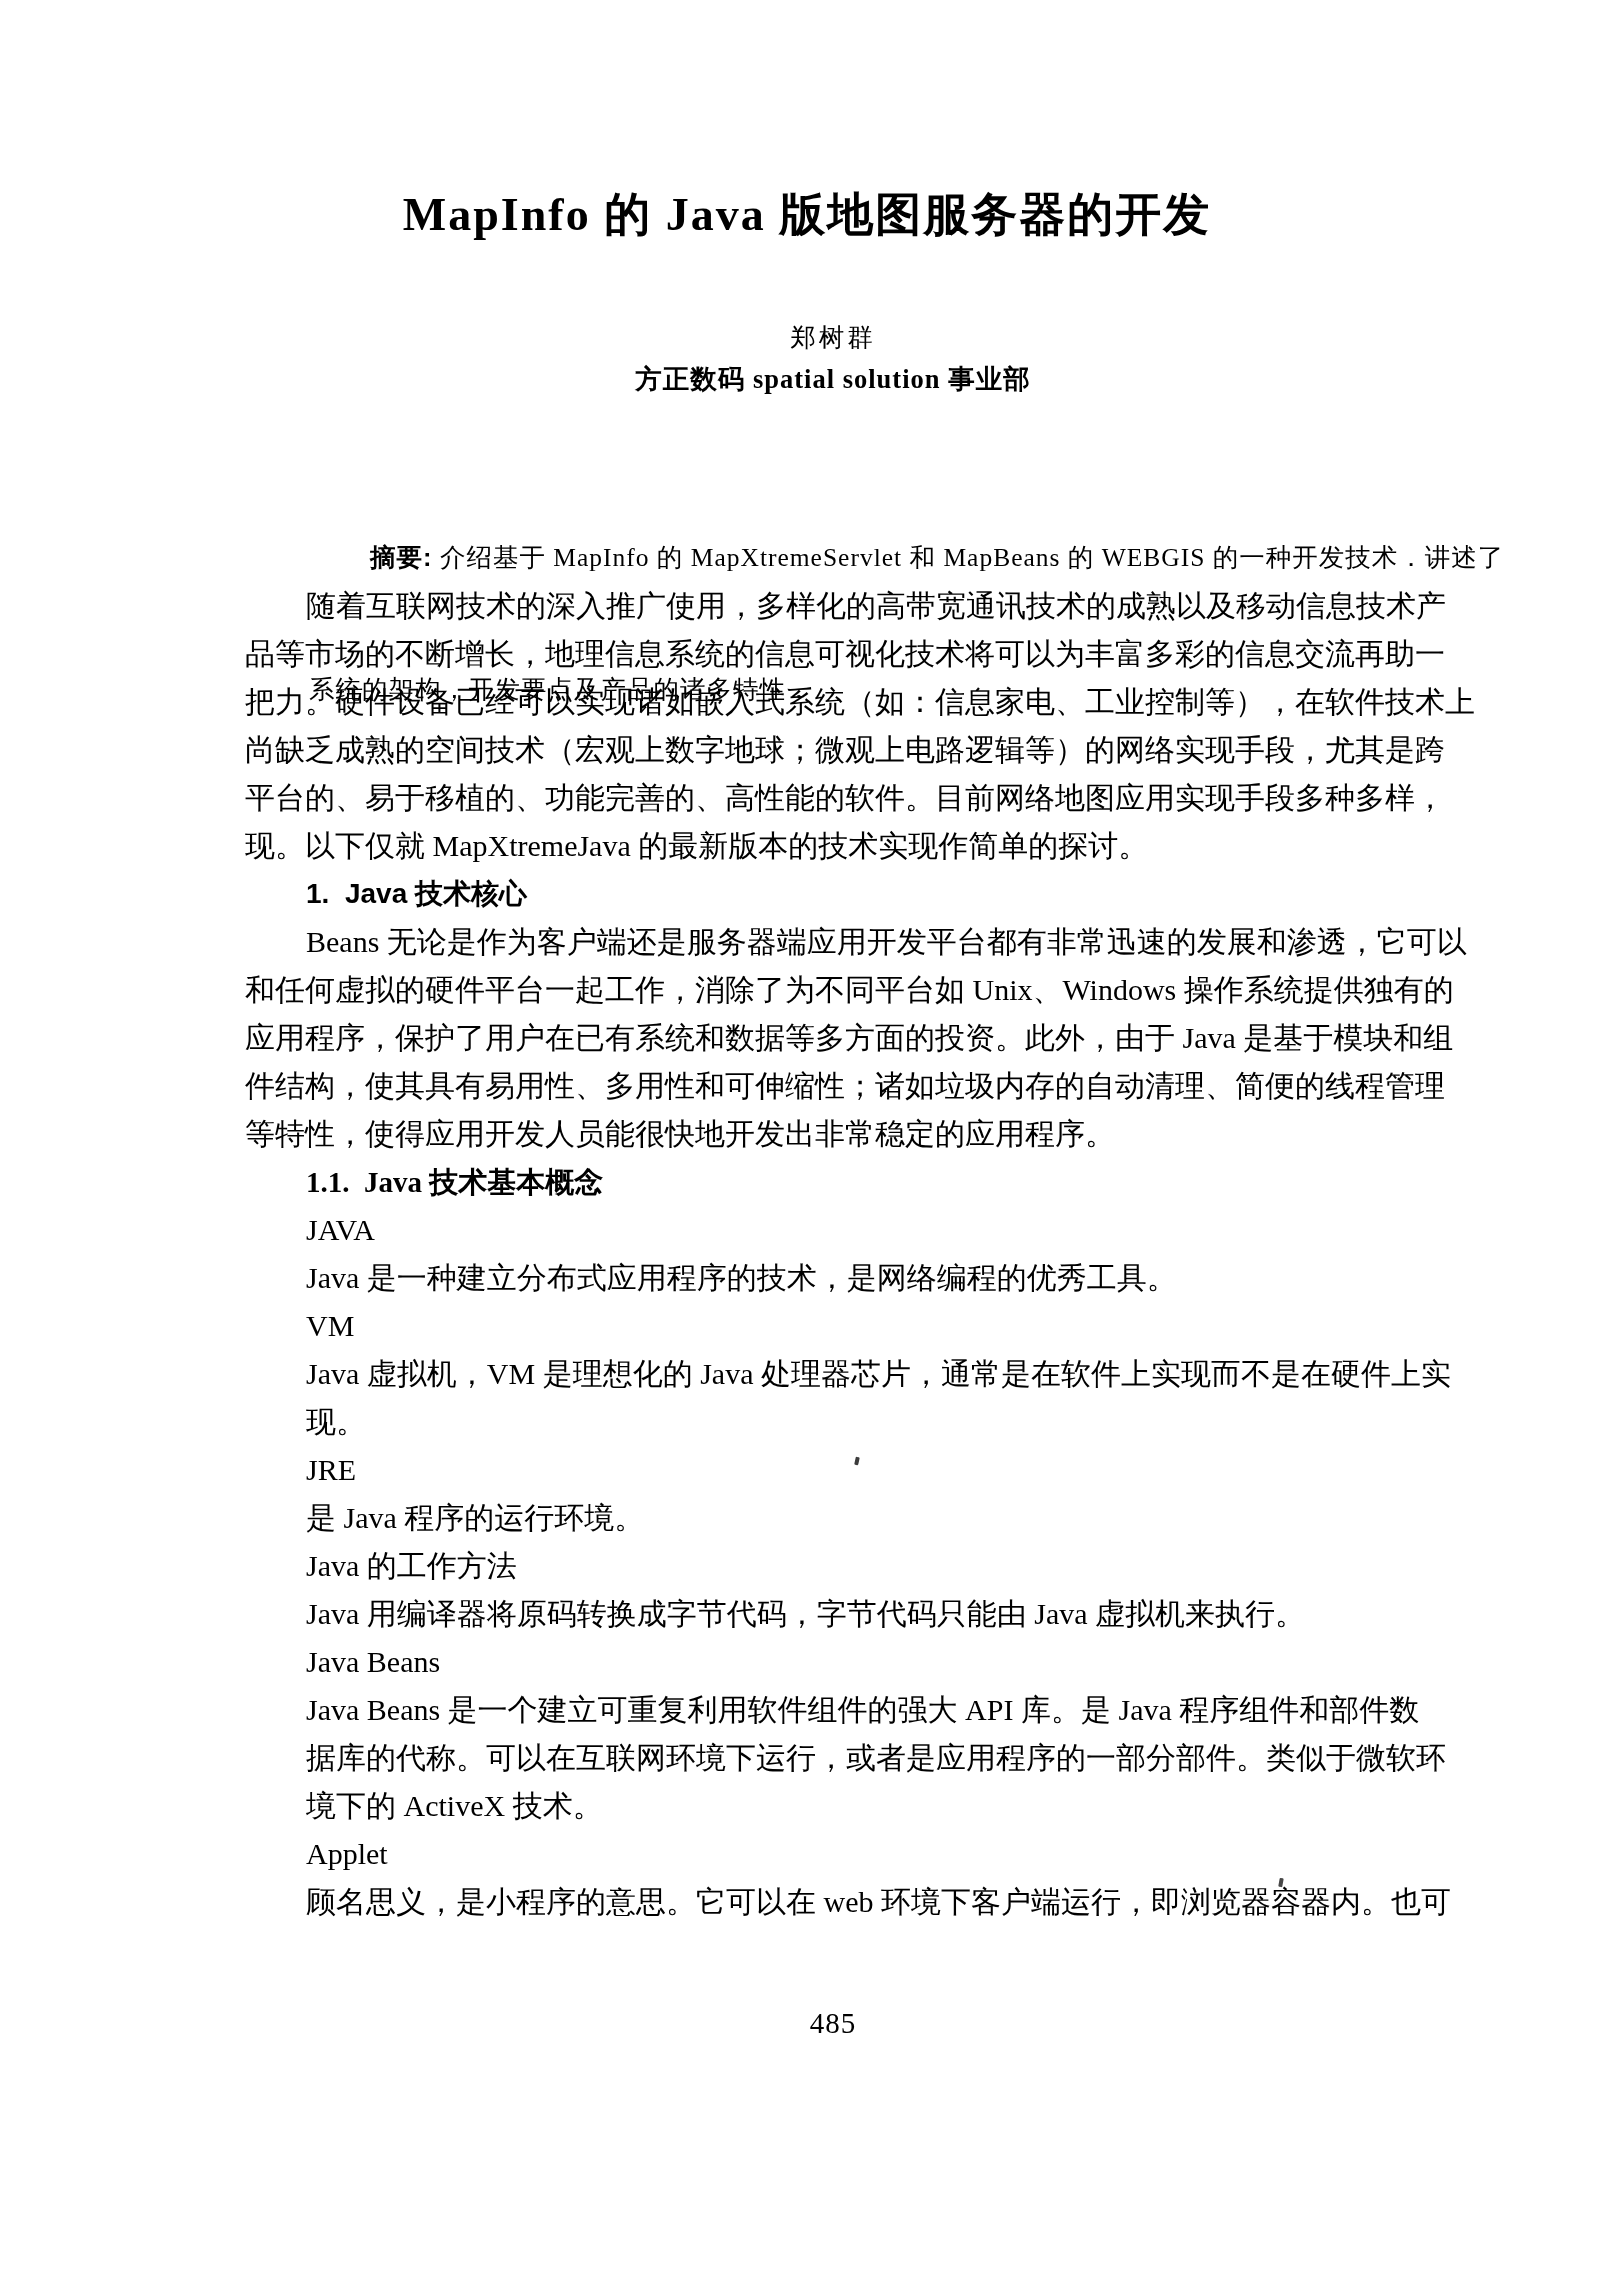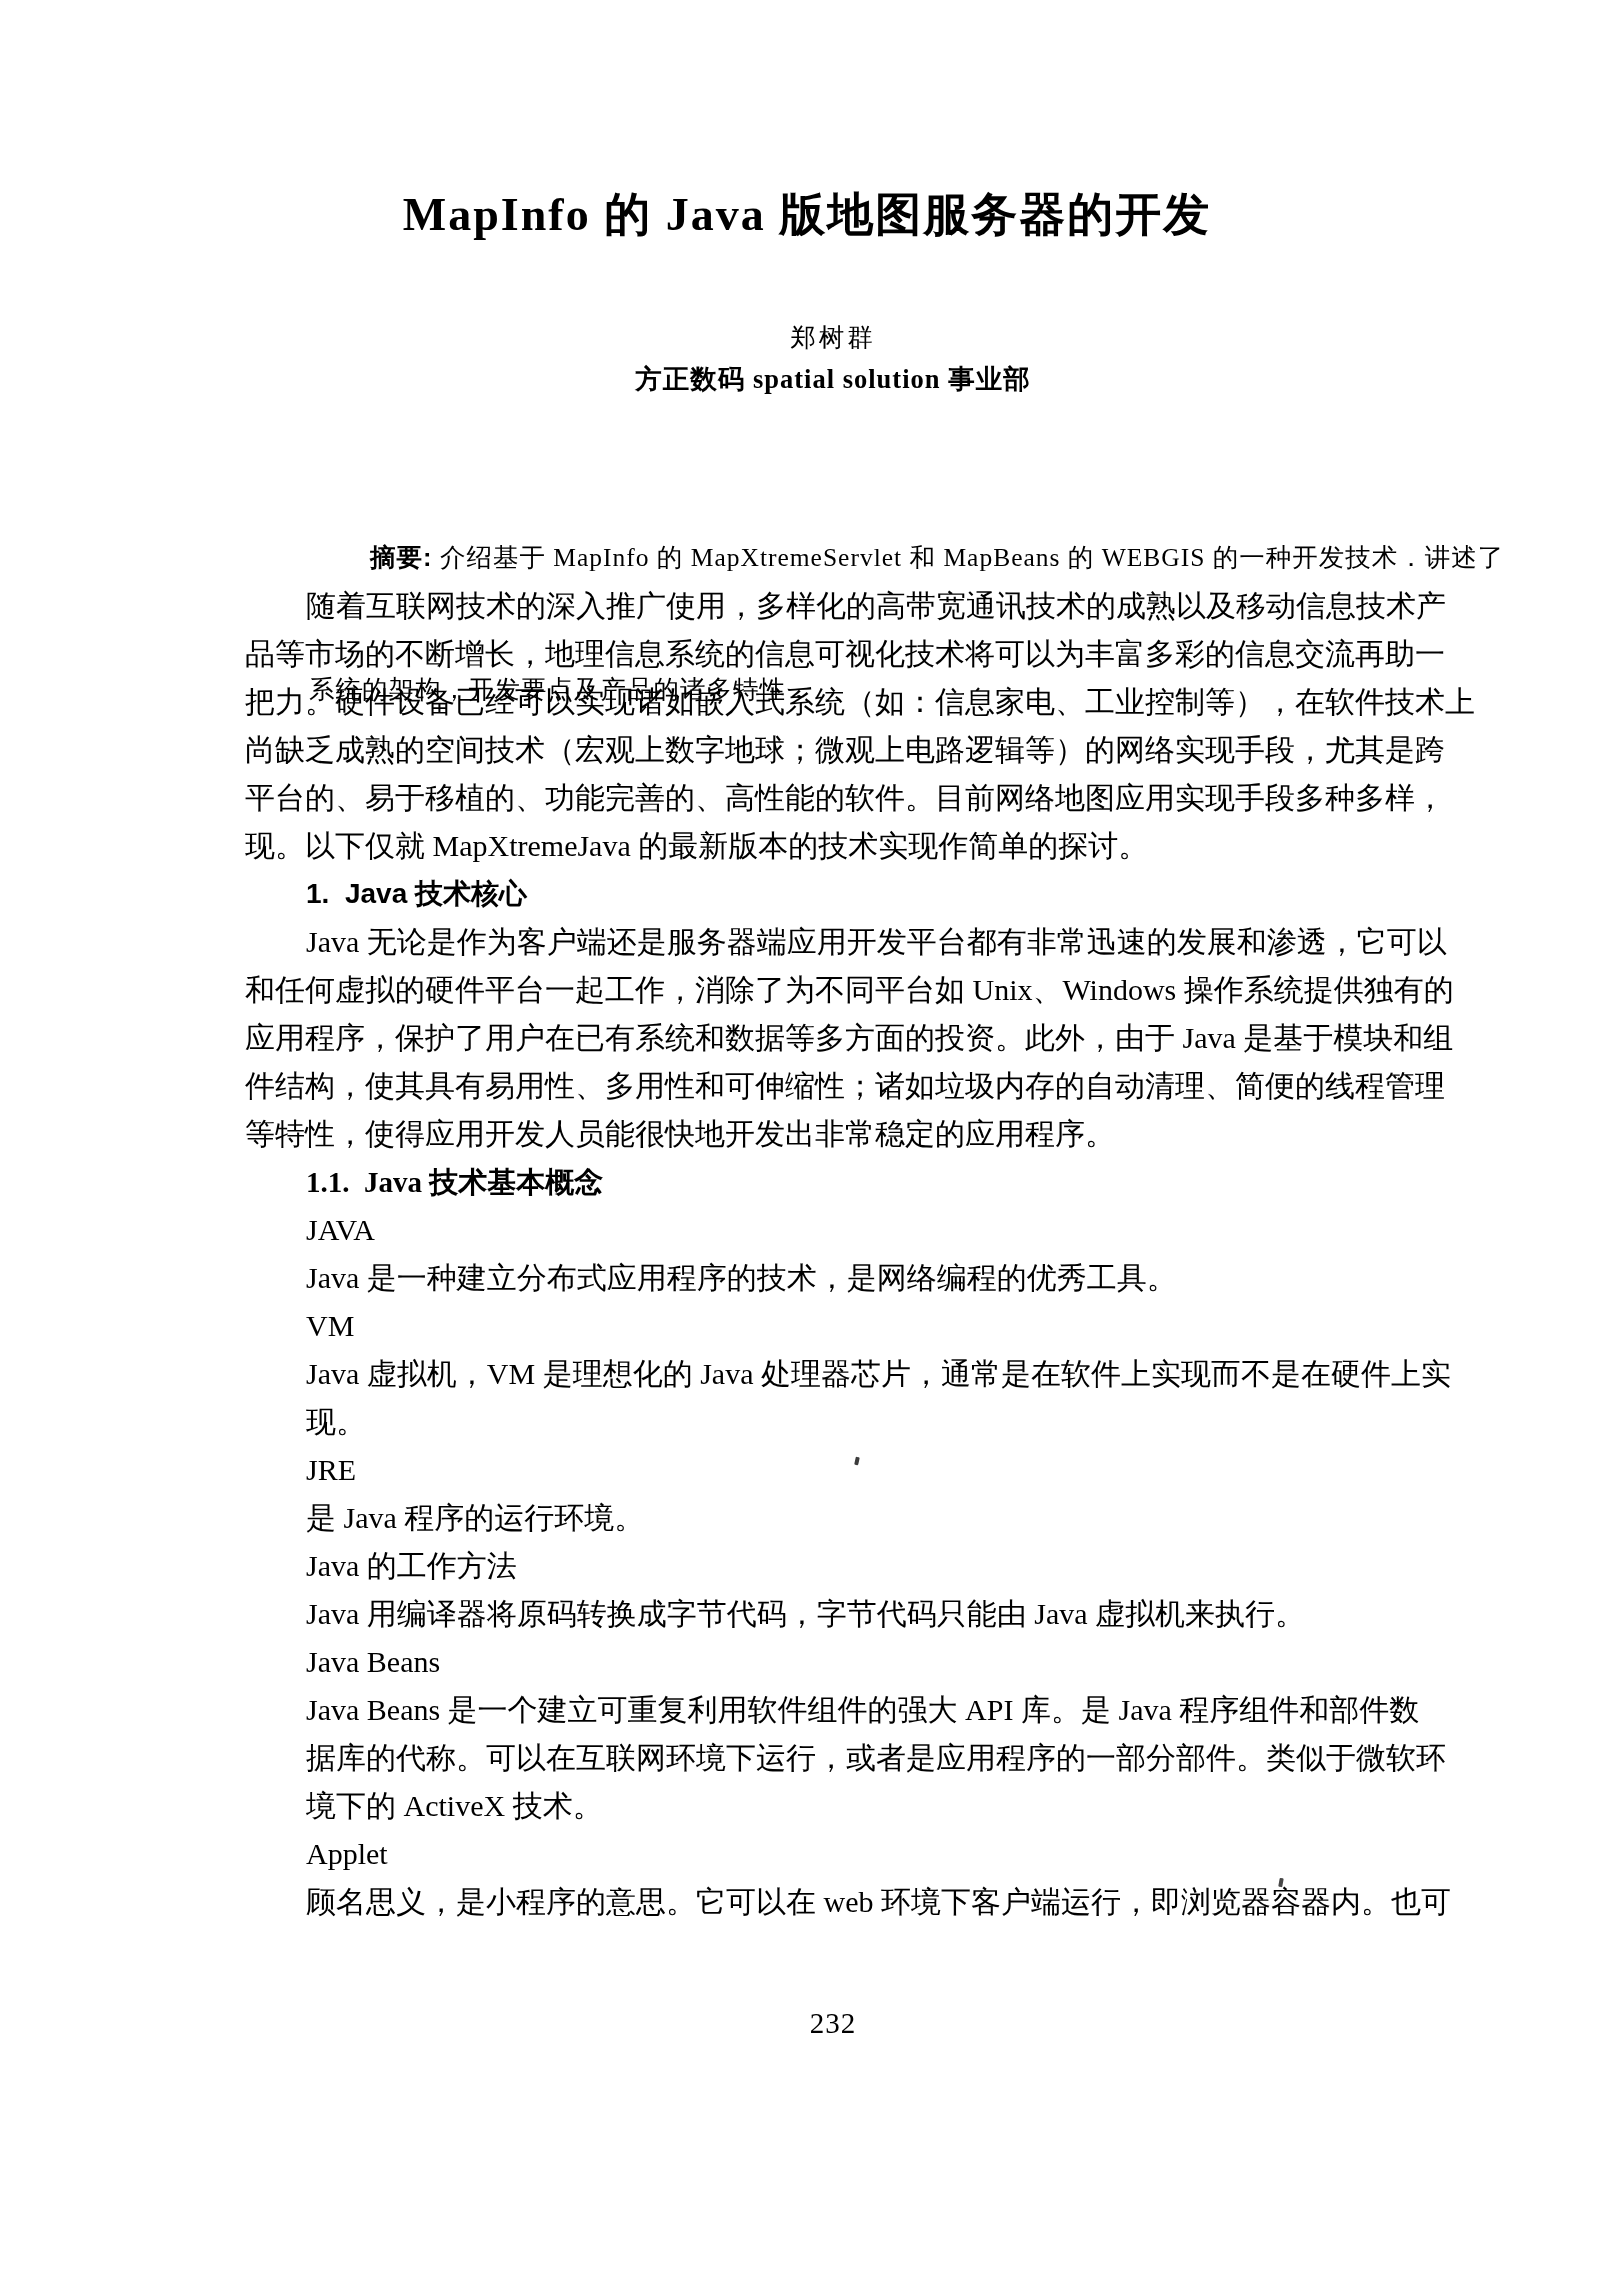--- a/index.html
+++ b/index.html
@@ -81,21 +81,21 @@
   </div>
 
   <div class="body-text">
       <div class="line indent">随着互联网技术的深入推广使用，多样化的高带宽通讯技术的成熟以及移动信息技术产</div>
       <div class="line">品等市场的不断增长，地理信息系统的信息可视化技术将可以为丰富多彩的信息交流再助一</div>
       <div class="line">把力。硬件设备已经可以实现诸如嵌入式系统（如：信息家电、工业控制等），在软件技术上</div>
       <div class="line">尚缺乏成熟的空间技术（宏观上数字地球；微观上电路逻辑等）的网络实现手段，尤其是跨</div>
       <div class="line">平台的、易于移植的、功能完善的、高性能的软件。目前网络地图应用实现手段多种多样，</div>
       <div class="line">现。以下仅就 MapXtremeJava 的最新版本的技术实现作简单的探讨。</div>
       <div class="line indent h1">1.  Java 技术核心</div>
-      <div class="line indent">Java 无论是作为客户端还是服务器端应用开发平台都有非常迅速的发展和渗透，它可以</div>
+      <div class="line indent">Beans 无论是作为客户端还是服务器端应用开发平台都有非常迅速的发展和渗透，它可以</div>
       <div class="line">和任何虚拟的硬件平台一起工作，消除了为不同平台如 Unix、Windows 操作系统提供独有的</div>
       <div class="line">应用程序，保护了用户在已有系统和数据等多方面的投资。此外，由于 Java 是基于模块和组</div>
       <div class="line">件结构，使其具有易用性、多用性和可伸缩性；诸如垃圾内存的自动清理、简便的线程管理</div>
       <div class="line">等特性，使得应用开发人员能很快地开发出非常稳定的应用程序。</div>
       <div class="line indent h2">1.1.  Java 技术基本概念</div>
       <div class="line indent">JAVA</div>
       <div class="line indent">Java 是一种建立分布式应用程序的技术，是网络编程的优秀工具。</div>
       <div class="line indent">VM</div>
       <div class="line indent">Java 虚拟机，VM 是理想化的 Java 处理器芯片，通常是在软件上实现而不是在硬件上实</div>
       <div class="line indent">现。</div>
@@ -104,19 +104,19 @@
       <div class="line indent">Java 的工作方法</div>
       <div class="line indent">Java 用编译器将原码转换成字节代码，字节代码只能由 Java 虚拟机来执行。</div>
       <div class="line indent">Java Beans</div>
       <div class="line indent">Java Beans 是一个建立可重复利用软件组件的强大 API 库。是 Java 程序组件和部件数</div>
       <div class="line indent">据库的代称。可以在互联网环境下运行，或者是应用程序的一部分部件。类似于微软环</div>
       <div class="line indent">境下的 ActiveX 技术。</div>
       <div class="line indent">Applet</div>
       <div class="line indent">顾名思义，是小程序的意思。它可以在 web 环境下客户端运行，即浏览器容器内。也可</div>
     </div>
 
-  <div class="page-number">232</div>
+  <div class="page-number">485</div>
 
   <div class="speck speck-1"></div>
   <div class="speck speck-2"></div>
 
 </div>
 
 
 </body></html>

